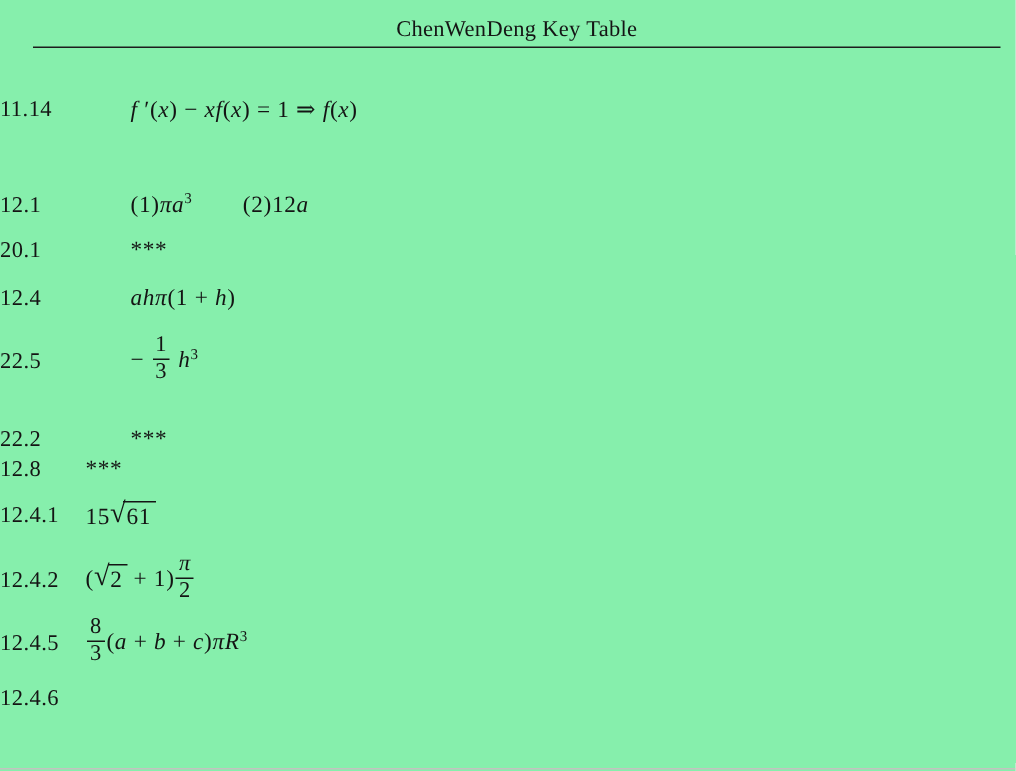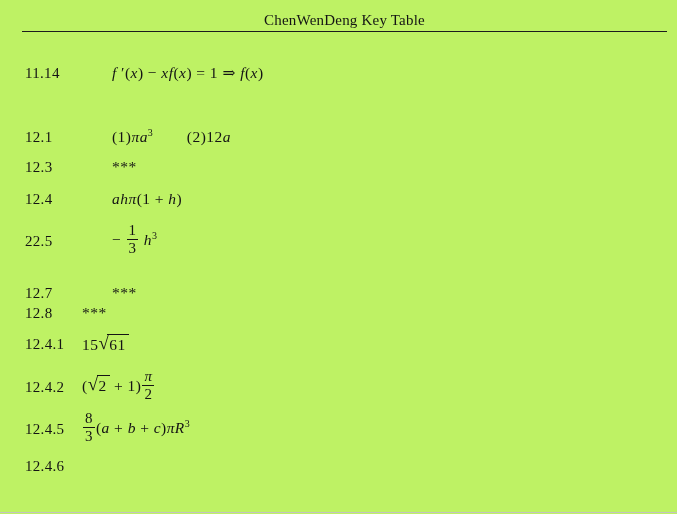--- a/index.html
+++ b/index.html
@@ -1,35 +1,35 @@
 <!DOCTYPE html>
 <html><head>
 <meta charset="utf-8">
 <style>
   html,body { margin:0; padding:0; background:#e8e8e8; }
   .page {
     position:relative; width:677px; height:514px; margin:0 auto;
-    background:#bef264; color:#141414; overflow:hidden;
+    background:#86efac; color:#141414; overflow:hidden;
     font-family:"Liberation Serif", "DejaVu Serif", serif;
   }
   .title {
     position:absolute; top:12px; left:22px; width:645px;
     text-align:center; font-size:15px; letter-spacing:0.2px;
   }
   .header-rule {
     position:absolute; top:31px; left:22px; width:645px;
     border-top:1.6px solid #1c1c1c;
   }
   .bottom-rule {
     position:absolute; top:512px; left:0; width:677px;
     border-top:1px solid #c3c3c0;
   }
   .row {
     position:absolute; left:0; display:flex; align-items:center;
-    padding-left:25px; white-space:nowrap;
+    white-space:nowrap;
   }
   .row .num { display:inline-block; font-size:15px; letter-spacing:0.3px; }
   .g1 .num { width:87px; }
   .g2 .num { width:57px; }
   .formula { font-size:15.5px; letter-spacing:0.45px; white-space:nowrap; }
   .tk-it { font-style:italic; }
   .tk-rm { font-style:normal; }
   .tk-sup { font-size:10px; position:relative; top:-6px; letter-spacing:0; } 
   .tk-frac {
     display:inline-flex; flex-direction:column; align-items:center;
@@ -54,36 +54,36 @@
 
   <div class="row g1" style="top:64px">
     <span class="num">11.14</span>
     <span class="formula"><span class="tk-it">f</span><span class="tk-rm"> ′(</span><span class="tk-it">x</span><span class="tk-rm">) − </span><span class="tk-it">xf</span><span class="tk-rm">(</span><span class="tk-it">x</span><span class="tk-rm">) = 1 ⇒ </span><span class="tk-it">f</span><span class="tk-rm">(</span><span class="tk-it">x</span><span class="tk-rm">)</span></span>
   </div>
   <div class="row g1" style="top:128px">
     <span class="num">12.1</span>
     <span class="formula"><span class="tk-rm">(1)</span><span class="tk-it">πa</span><span class="tk-sup"><span class="tk-rm">3</span></span><span class="tk-gap" style="width: 34px;"></span><span class="tk-rm">(2)12</span><span class="tk-it">a</span></span>
   </div>
   <div class="row g1" style="top:158px">
-    <span class="num">12.3</span>
+    <span class="num">20.1</span>
     <span class="formula"><span class="tk-rm">***</span></span>
   </div>
   <div class="row g1" style="top:190px">
     <span class="num">12.4</span>
     <span class="formula"><span class="tk-it">ahπ</span><span class="tk-rm">(1 + </span><span class="tk-it">h</span><span class="tk-rm">)</span></span>
   </div>
   <div class="row g1" style="top:224px">
     <span class="num">22.5</span>
     <span class="formula"><span class="tk-rm">− </span><span class="tk-frac">
           <span class="fn"><span class="tk-rm">1</span></span>
           <span class="fd"><span class="tk-rm">3</span></span>
         </span><span class="tk-it"> h</span><span class="tk-sup"><span class="tk-rm">3</span></span></span>
   </div>
   <div class="row g1" style="top:284px">
-    <span class="num">12.7</span>
+    <span class="num">22.2</span>
     <span class="formula"><span class="tk-rm">***</span></span>
   </div>
   <div class="row g2" style="top:304px">
     <span class="num">12.8</span>
     <span class="formula"><span class="tk-rm">***</span></span>
   </div>
   <div class="row g2" style="top:334px">
     <span class="num">12.4.1</span>
     <span class="formula"><span class="tk-rm">15</span><span class="tk-sqrt">
           <span class="rad">√</span>

